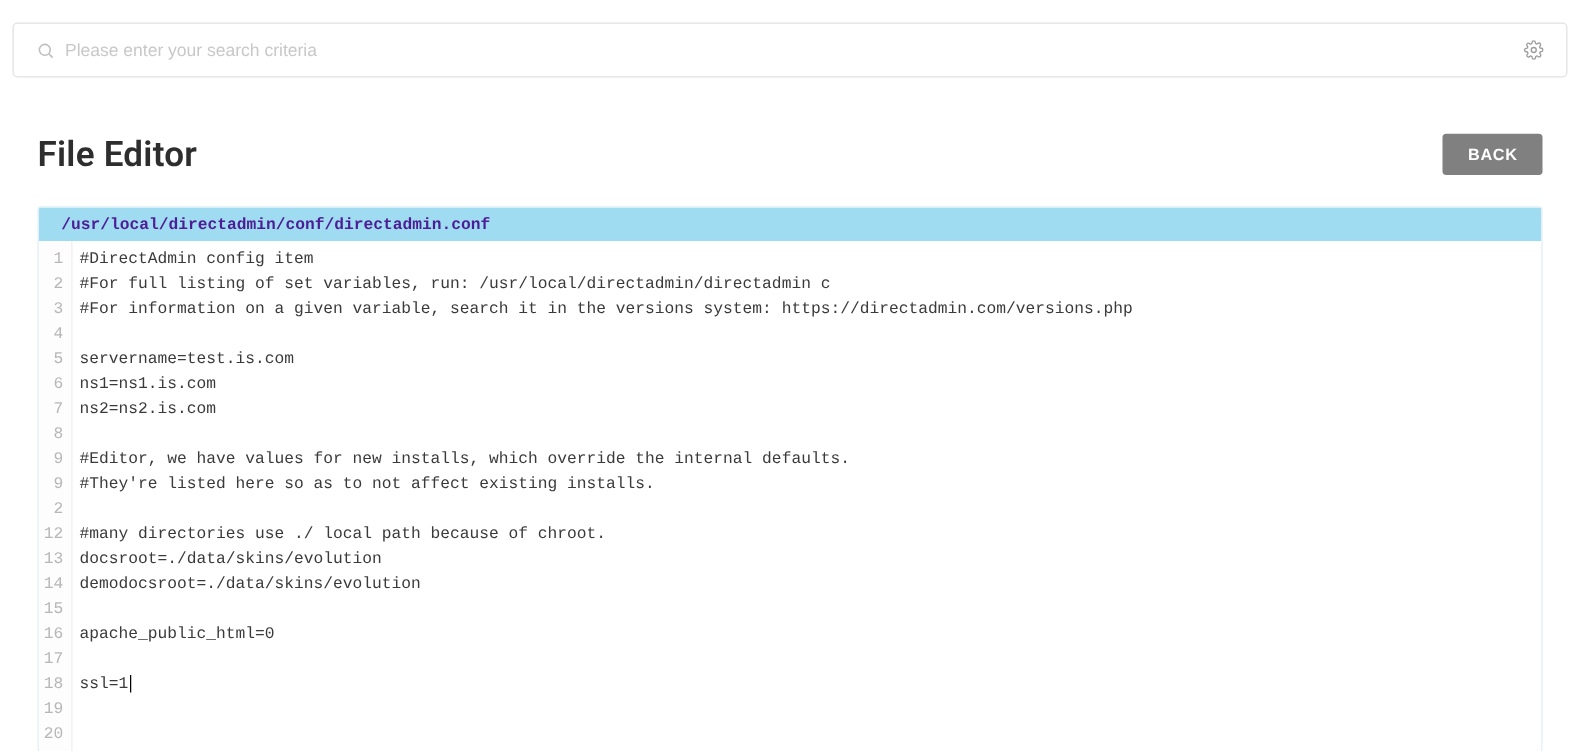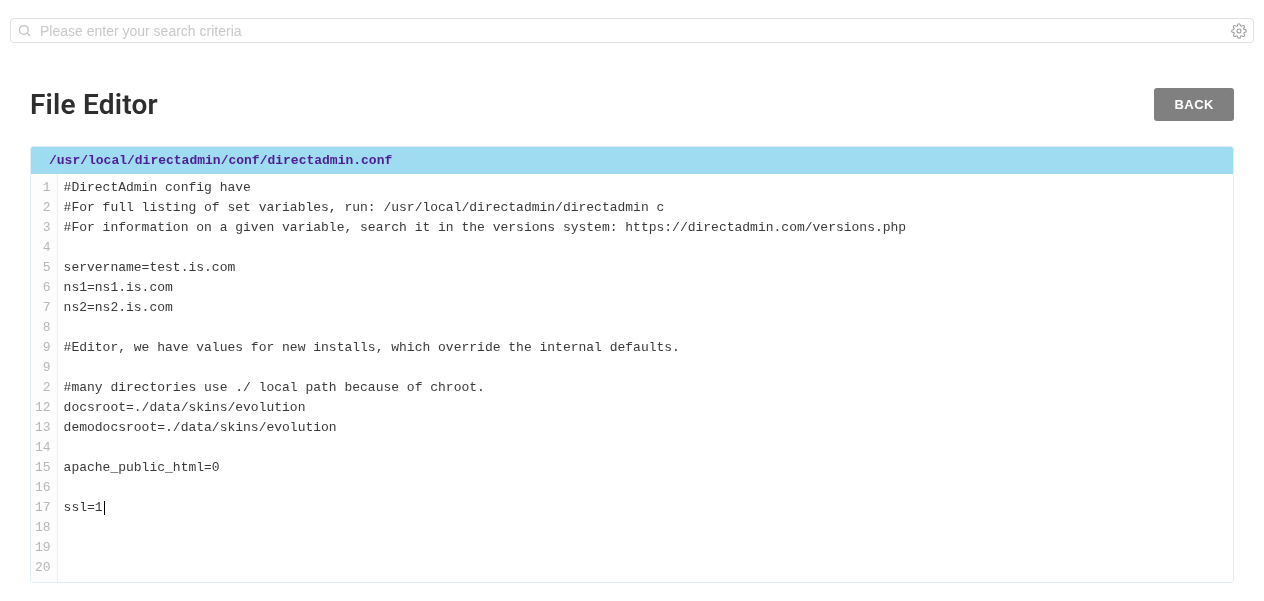--- a/index.html
+++ b/index.html
@@ -8,24 +8,24 @@
     background: #fff;
     width: 1264px;
     height: 601px;
     overflow: hidden;
     color: #333;
   }
   .search-bar {
     margin: 18px 10px 0 10px;
     border: 1px solid #e1e1e1;
     border-radius: 4px;
-    height: 25px;
+    height: 44px;
     display: flex;
     align-items: center;
-    padding: 0 6px;
+    padding: 0 18px;
     background: #fff;
   }
   .search-bar svg.search { width: 15px; height: 15px; stroke: #bfbfbf; fill: none; stroke-width: 2; }
   .search-bar input {
     flex: 1;
     border: none;
     outline: none;
     font-size: 14px;
     margin-left: 8px;
     color: #444;
@@ -143,29 +143,30 @@
         <div>13</div>
         <div>14</div>
         <div>15</div>
         <div>16</div>
         <div>17</div>
         <div>18</div>
         <div>19</div>
         <div>20</div>
       </div>
     <div class="lines" id="lines">
-        <div>#DirectAdmin config have</div>
+        <div>#DirectAdmin config item</div>
         <div>#For full listing of set variables, run: /usr/local/directadmin/directadmin c</div>
         <div>#For information on a given variable, search it in the versions system: https://directadmin.com/versions.php</div>
         <div></div>
         <div>servername=test.is.com</div>
         <div>ns1=ns1.is.com</div>
         <div>ns2=ns2.is.com</div>
         <div></div>
         <div>#Editor, we have values for new installs, which override the internal defaults.</div>
+        <div>#They're listed here so as to not affect existing installs.</div>
         <div></div>
         <div>#many directories use ./ local path because of chroot.</div>
         <div>docsroot=./data/skins/evolution</div>
         <div>demodocsroot=./data/skins/evolution</div>
         <div></div>
         <div>apache_public_html=0</div>
         <div></div>
         <div>ssl=1<span class="cursor"></span></div>
         <div></div>
       </div>

